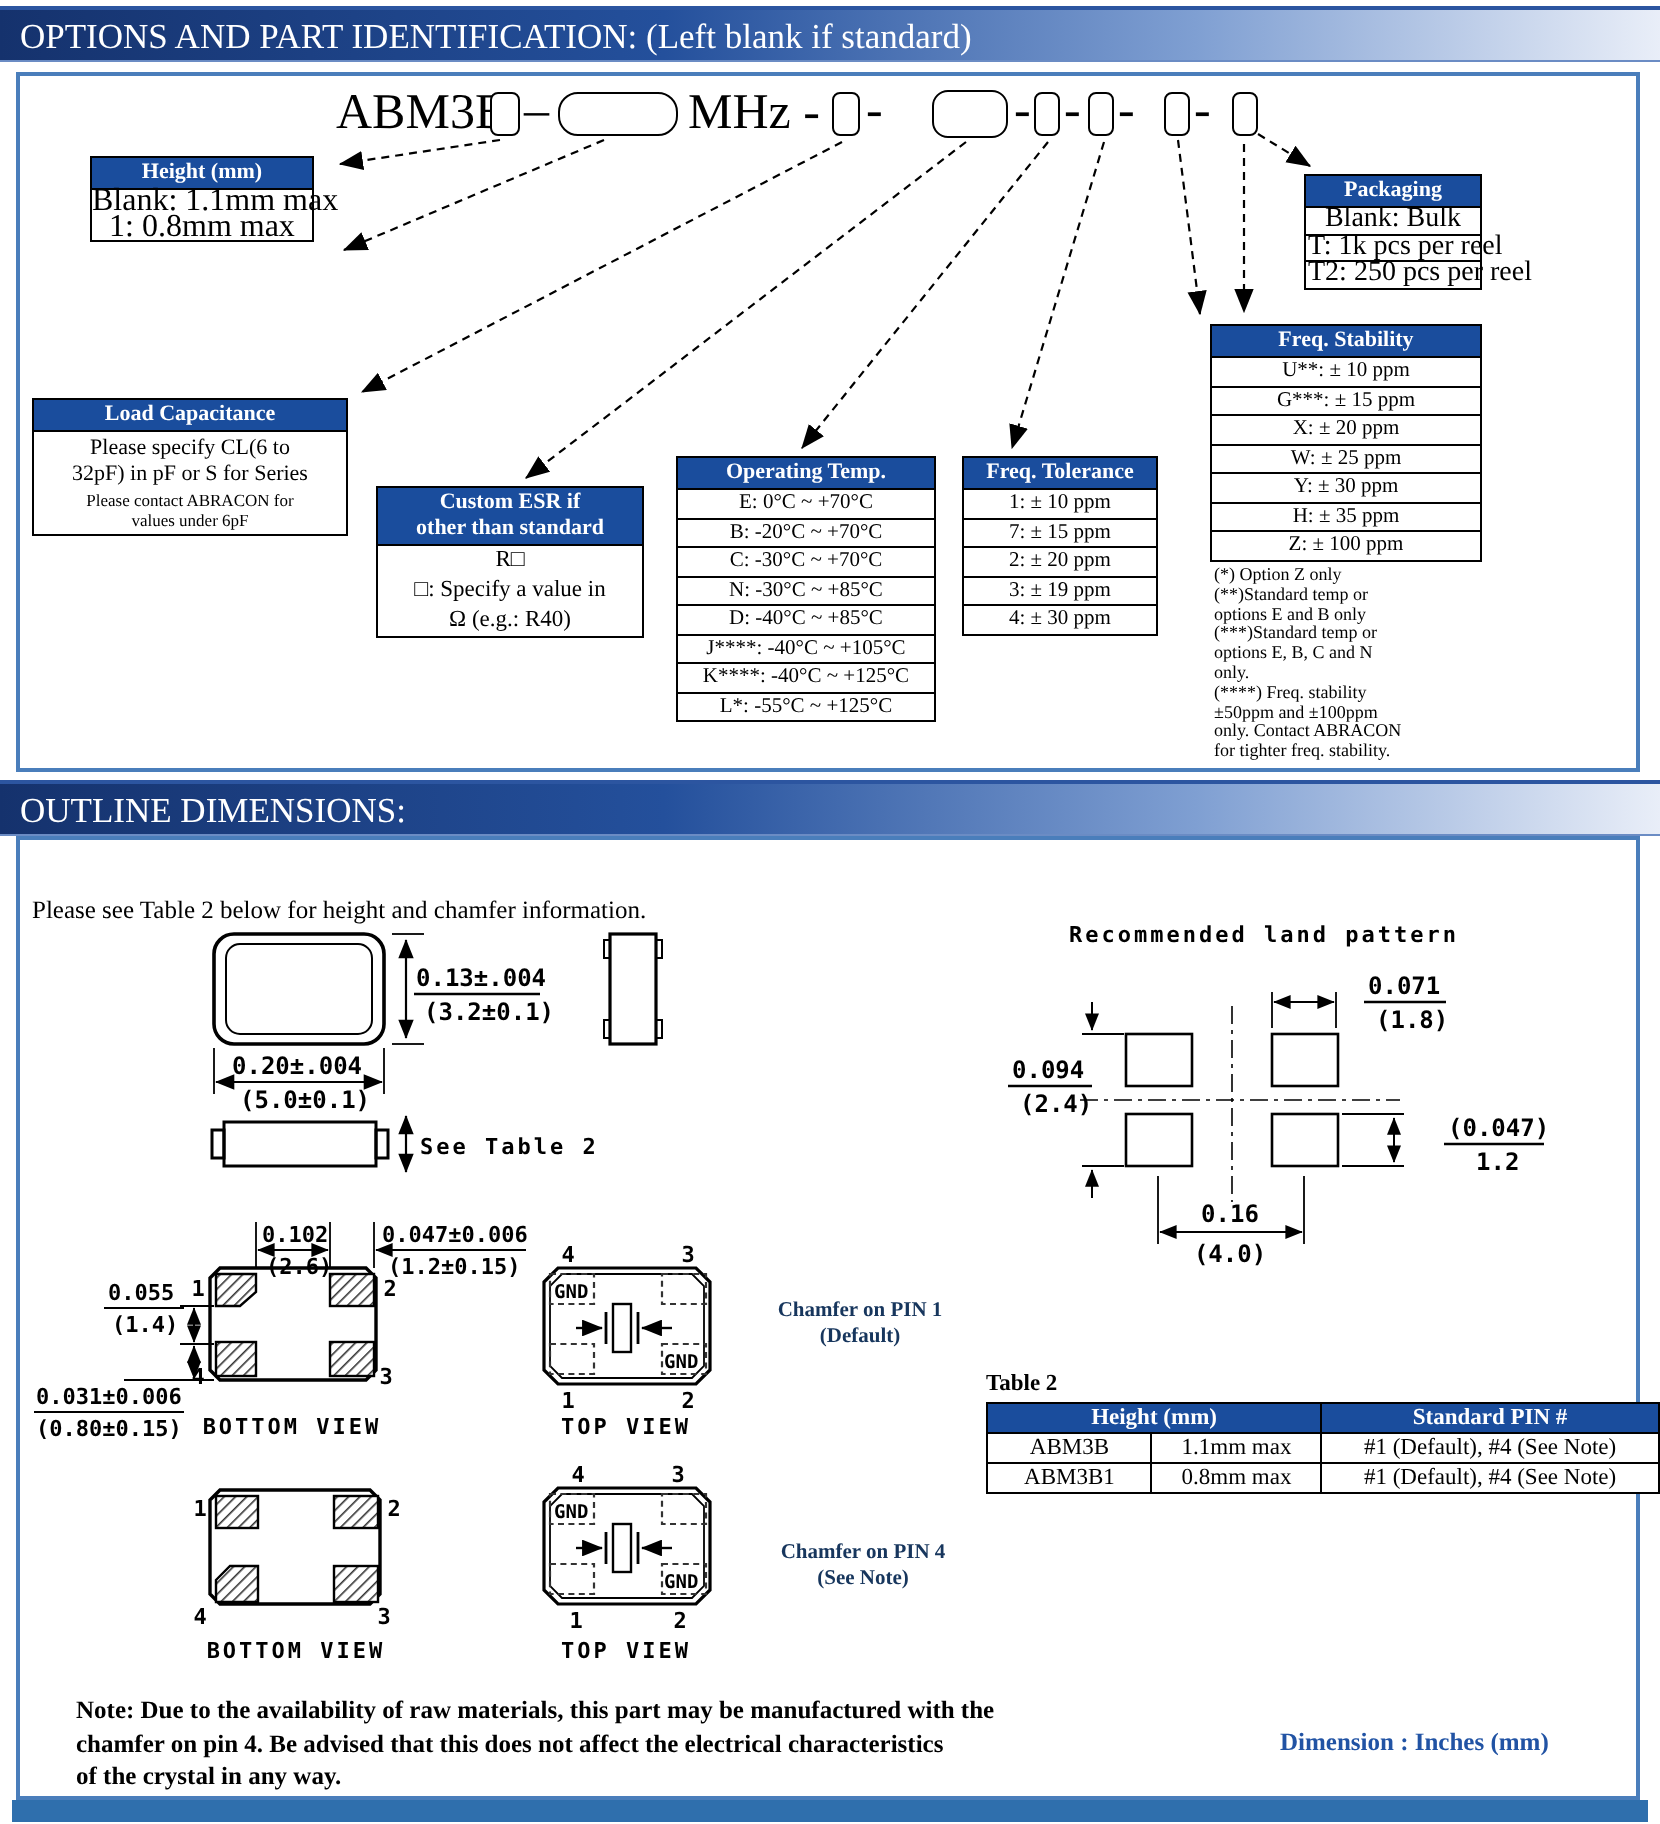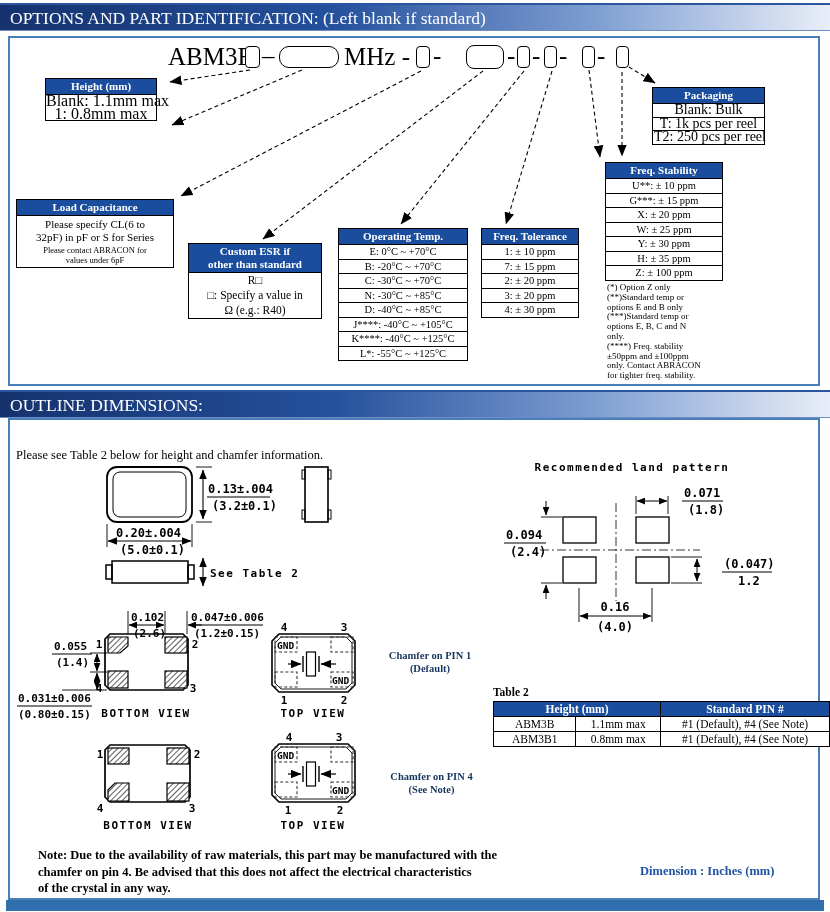--- a/index.html
+++ b/index.html
@@ -117,32 +117,32 @@
     <div class="row">J****: -40°C ~ +105°C</div>
     <div class="row">K****: -40°C ~ +125°C</div>
     <div class="row">L*: -55°C ~ +125°C</div>
   </div>
 
   <div class="abs optbox rows" style="left:481px;top:228px;width:98px">
     <div class="hd">Freq. Tolerance</div>
     <div class="row">1: ± 10 ppm</div>
     <div class="row">7: ± 15 ppm</div>
     <div class="row">2: ± 20 ppm</div>
-    <div class="row">3: ± 20 ppm</div>
+    <div class="row">3: ± 19 ppm</div>
     <div class="row">4: ± 30 ppm</div>
   </div>
 
-  <div class="abs optbox rows pkgrows" style="left:652px;top:87px;width:113px">
+  <div class="abs optbox rows pkgrows" style="left:652px;top:87px;width:89px">
     <div class="hd">Packaging</div>
     <div class="row">Blank: Bulk</div>
     <div class="row">T:  1k pcs per reel</div>
     <div class="row">T2:  250 pcs per reel</div>
   </div>
 
-  <div class="abs optbox rows" style="left:605px;top:162px;width:118px">
+  <div class="abs optbox rows" style="left:605px;top:162px;width:136px">
     <div class="hd">Freq. Stability</div>
     <div class="row">U**: ± 10 ppm</div>
     <div class="row">G***: ± 15 ppm</div>
     <div class="row">X: ± 20 ppm</div>
     <div class="row">W: ± 25 ppm</div>
     <div class="row">Y: ± 30 ppm</div>
     <div class="row">H: ± 35 ppm</div>
     <div class="row">Z: ± 100 ppm</div>
   </div>
 

